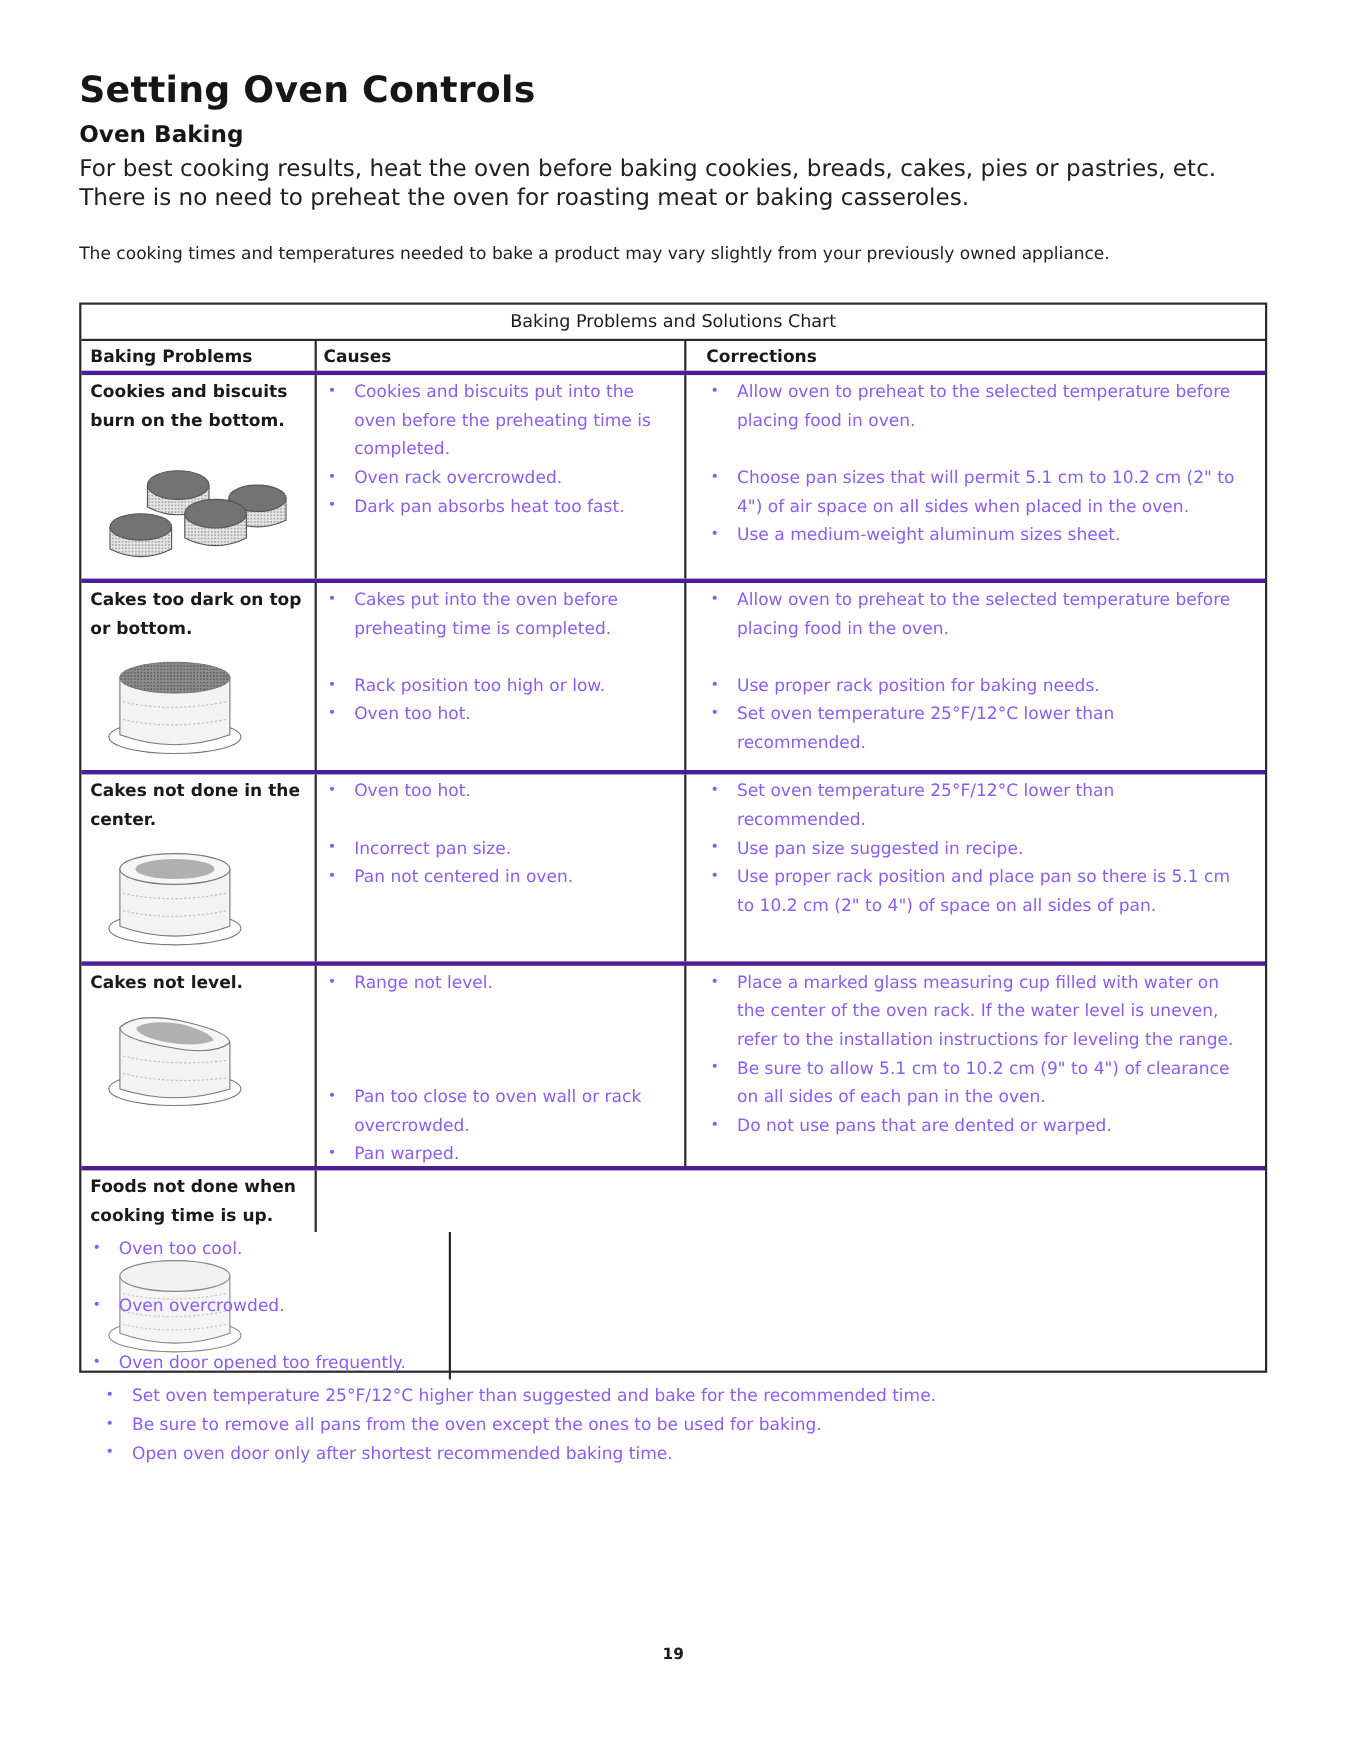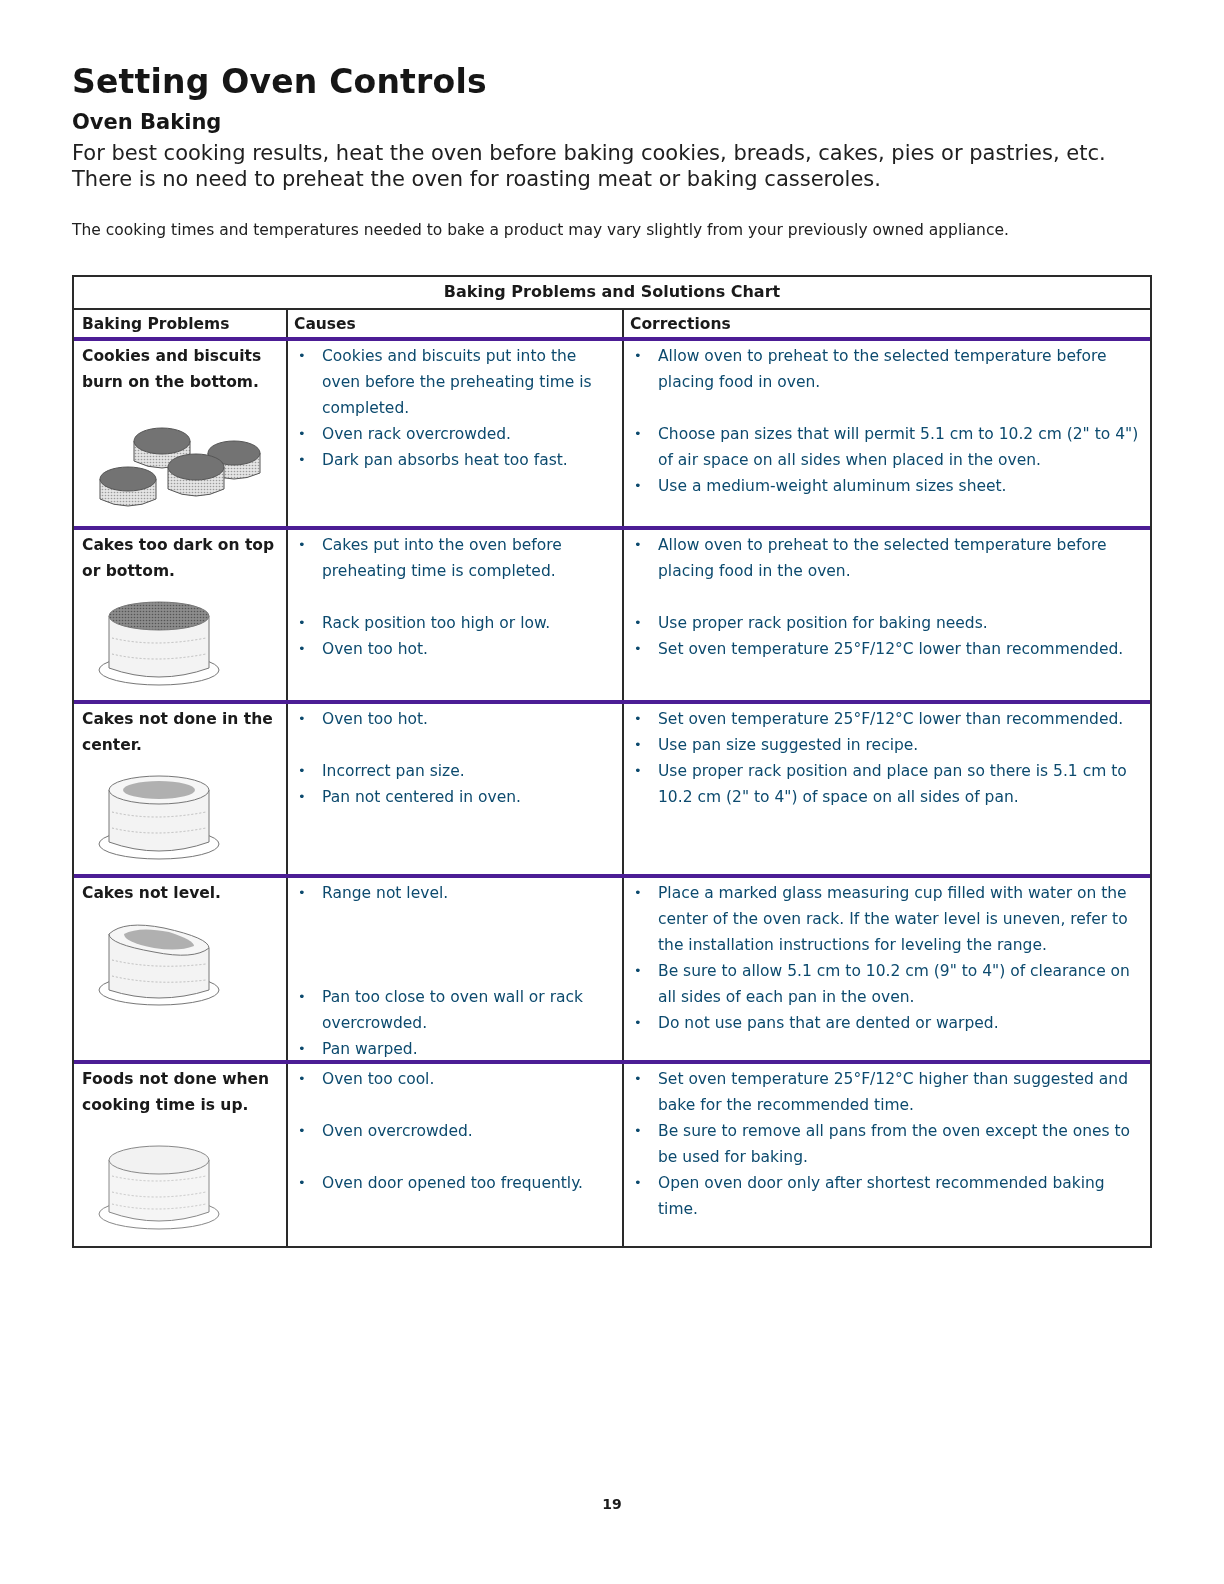--- a/index.html
+++ b/index.html
@@ -10,30 +10,30 @@
   .section-title { position: absolute; left: 72px; top: 110px; margin: 0;
                    font-size: 21px; font-weight: bold; color: #161616; }
   .intro { position: absolute; left: 72px; top: 140px; width: 1080px; margin: 0;
            font-size: 21px; line-height: 26px; color: #202020; }
   .intro2 { position: absolute; left: 72px; top: 217px; width: 1080px; margin: 0;
             font-size: 15.5px; line-height: 26px; color: #202020; }
 
   .chart { position: absolute; left: 72px; top: 275px; width: 1080px;
            border: 2px solid #2a2a2a; box-sizing: border-box; }
   .chart-title-row { height: 31px; border-bottom: 2px solid #2a2a2a; text-align: center;
-                     font-weight: bold; font-size: 16px; line-height: 30px; }
+                     font-weight: normal; font-size: 16px; line-height: 30px; }
   .row { display: flex; border-bottom: 4px solid #4c1d95; box-sizing: border-box; }
-  .row:last-child { border-bottom: none; }
+  .row:last-child { border-bottom: none; flex-direction: column; }
   .col-a { width: 214px; border-right: 2px solid #2a2a2a; box-sizing: border-box; padding: 2px 8px; position: relative; }
   .col-b { width: 336px; border-right: 2px solid #2a2a2a; box-sizing: border-box; padding: 2px 4px 2px 6px; }
-  .col-c { flex: 1; box-sizing: border-box; padding: 2px 6px; }
+  .col-c { flex: 1; box-sizing: border-box; padding: 2px 18px; }
   .header-row { height: 31px; font-weight: bold; font-size: 15.5px; line-height: 28px; }
   .header-row .col-a, .header-row .col-b, .header-row .col-c { padding-top: 0; }
   .problem { font-weight: bold; font-size: 15.5px; line-height: 26px; }
-  .items { list-style: none; margin: 0; padding: 0; font-size: 15.5px; line-height: 26px; color: #0c4a6e; }
+  .items { list-style: none; margin: 0; padding: 0; font-size: 15.5px; line-height: 26px; color: #8b5cf6; }
   .items li { position: relative; padding-left: 28px; }
   .items li::before { content: "•"; position: absolute; left: 4px; top: 0; font-size: 13px; }
   .gap1 { margin-top: 26px; }
   .gap2 { }
   .gap3 { margin-top: 78px; }
   .illus { position: absolute; left: 28px; }
   .page-number { position: absolute; left: 0; width: 1224px; top: 1496px; text-align: center;
                  font-size: 14px; font-weight: bold; color: #1a1a1a; }
 </style>
 </head>

